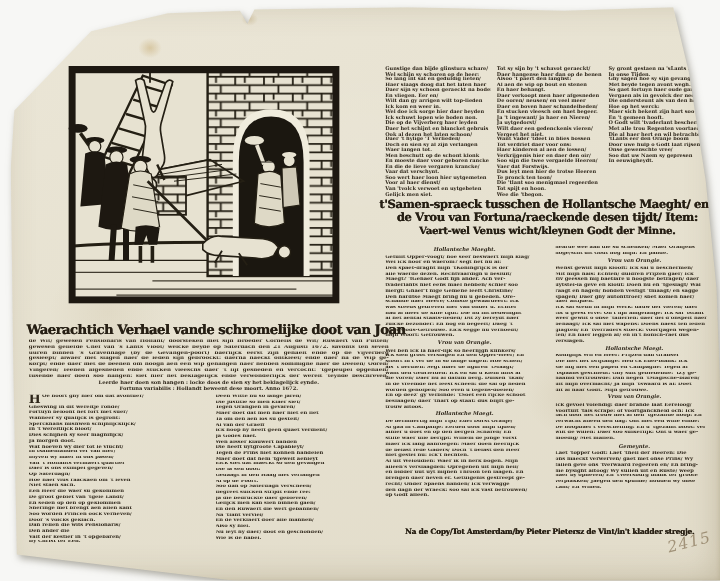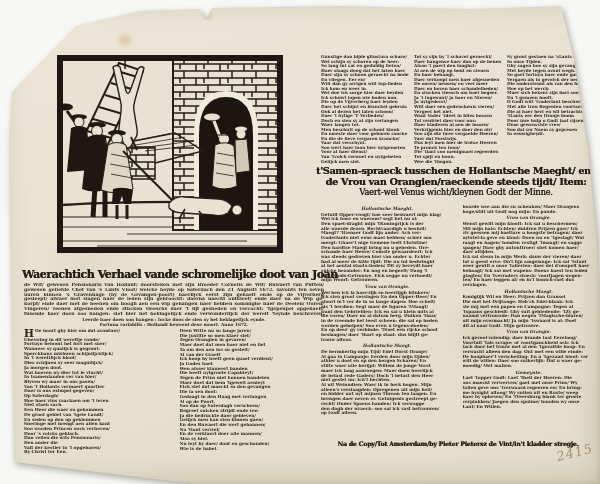--- a/index.html
+++ b/index.html
@@ -30,21 +30,21 @@
   .leftcols{position:absolute;left:24px;top:329px;width:302px;height:128px;display:flex;gap:9px;overflow:hidden;}
   .leftcols .col{flex:1;min-width:0;overflow:hidden;}
   .leftcols .tl{font-size:4.3px;line-height:4.7px;font-weight:bold;white-space:nowrap;overflow:hidden;}
   .dropcap{float:left;font-size:10.5px;line-height:8.6px;font-weight:bold;padding-right:1px;}
   .righttop{position:absolute;left:321px;top:55px;width:274px;height:110px;display:flex;gap:5px;overflow:hidden;}
   .righttop .col{flex:1;min-width:0;overflow:hidden;}
   .righttop .tl{font-size:4.2px;line-height:4.55px;font-weight:bold;white-space:nowrap;overflow:hidden;}
   .samen{position:absolute;left:316px;top:166px;width:280px;text-align:center;color:#261f14;}
   .samen .s1{font-size:9.6px;font-weight:bold;line-height:10.6px;letter-spacing:-.3px;white-space:nowrap;
     text-shadow:.3px 0 currentColor;}
-  .samen .s2{font-size:8.4px;font-weight:normal;line-height:10px;letter-spacing:-.2px;white-space:nowrap;
+  .samen .s2{font-size:8.4px;font-weight:bold;line-height:10px;letter-spacing:-.2px;white-space:nowrap;
     text-shadow:.25px 0 currentColor;}
   .dialogue{position:absolute;left:321px;top:205px;width:274px;height:231px;display:flex;gap:9px;overflow:hidden;}
   .dialogue .dcol{flex:1;min-width:0;overflow:hidden;}
   .dialogue .tl{font-size:4.3px;line-height:4.7px;font-weight:bold;white-space:nowrap;overflow:hidden;}
   .dialogue .speaker{font-size:4.4px;line-height:4.8px;text-align:center;font-style:italic;font-weight:bold;
     margin:1.8px 0 1px;}
   .imprint{position:absolute;left:318px;top:440px;width:280px;text-align:center;font-size:6.2px;
     font-weight:bold;letter-spacing:-.2px;white-space:nowrap;color:#292115;text-shadow:.25px 0 currentColor;}
   .pencil{position:absolute;left:556px;top:445px;font-size:13px;font-style:italic;color:#a2937a;
     transform:rotate(-14deg);letter-spacing:1px;}
@@ -282,21 +282,21 @@
             <div class="tl">'tLants eer den Oranje boom</div>
             <div class="tl">Door uwe hulp o Godt laat rijsen</div>
             <div class="tl">Onse gewenschte vree/</div>
             <div class="tl">Soo dat uw Naem sy gepresen</div>
             <div class="tl">In eeuwigheydt.</div>
           </div>
       </div>
 
       <div class="samen">
         <div class="s1">t'Samen-spraeck tusschen de Hollantsche Maeght/ ende</div>
-        <div class="s1">de Vrou van Orangien/raeckende steeds tijdt/ Item:</div>
+        <div class="s1">de Vrou van Fortuna/raeckende desen tijdt/ Item:</div>
         <div class="s2">Vaert-wel Venus wicht/kleynen Godt der Minne.</div>
       </div>
 
       <div class="dialogue">
         <div class="dcol">
             <div class="speaker">Hollantsche Maeght.</div>
             <div class="tl">Getuilt Opper-voogt/ hoe seer beswaert mijn klag/</div>
             <div class="tl">Wel ick hoor en waerom? segt het nu al:</div>
             <div class="tl">Den spaet-draght mijn 'tKoningrijck is der</div>
             <div class="tl">alle waerde dezen. Rechtvaardigh u besluit/</div>

